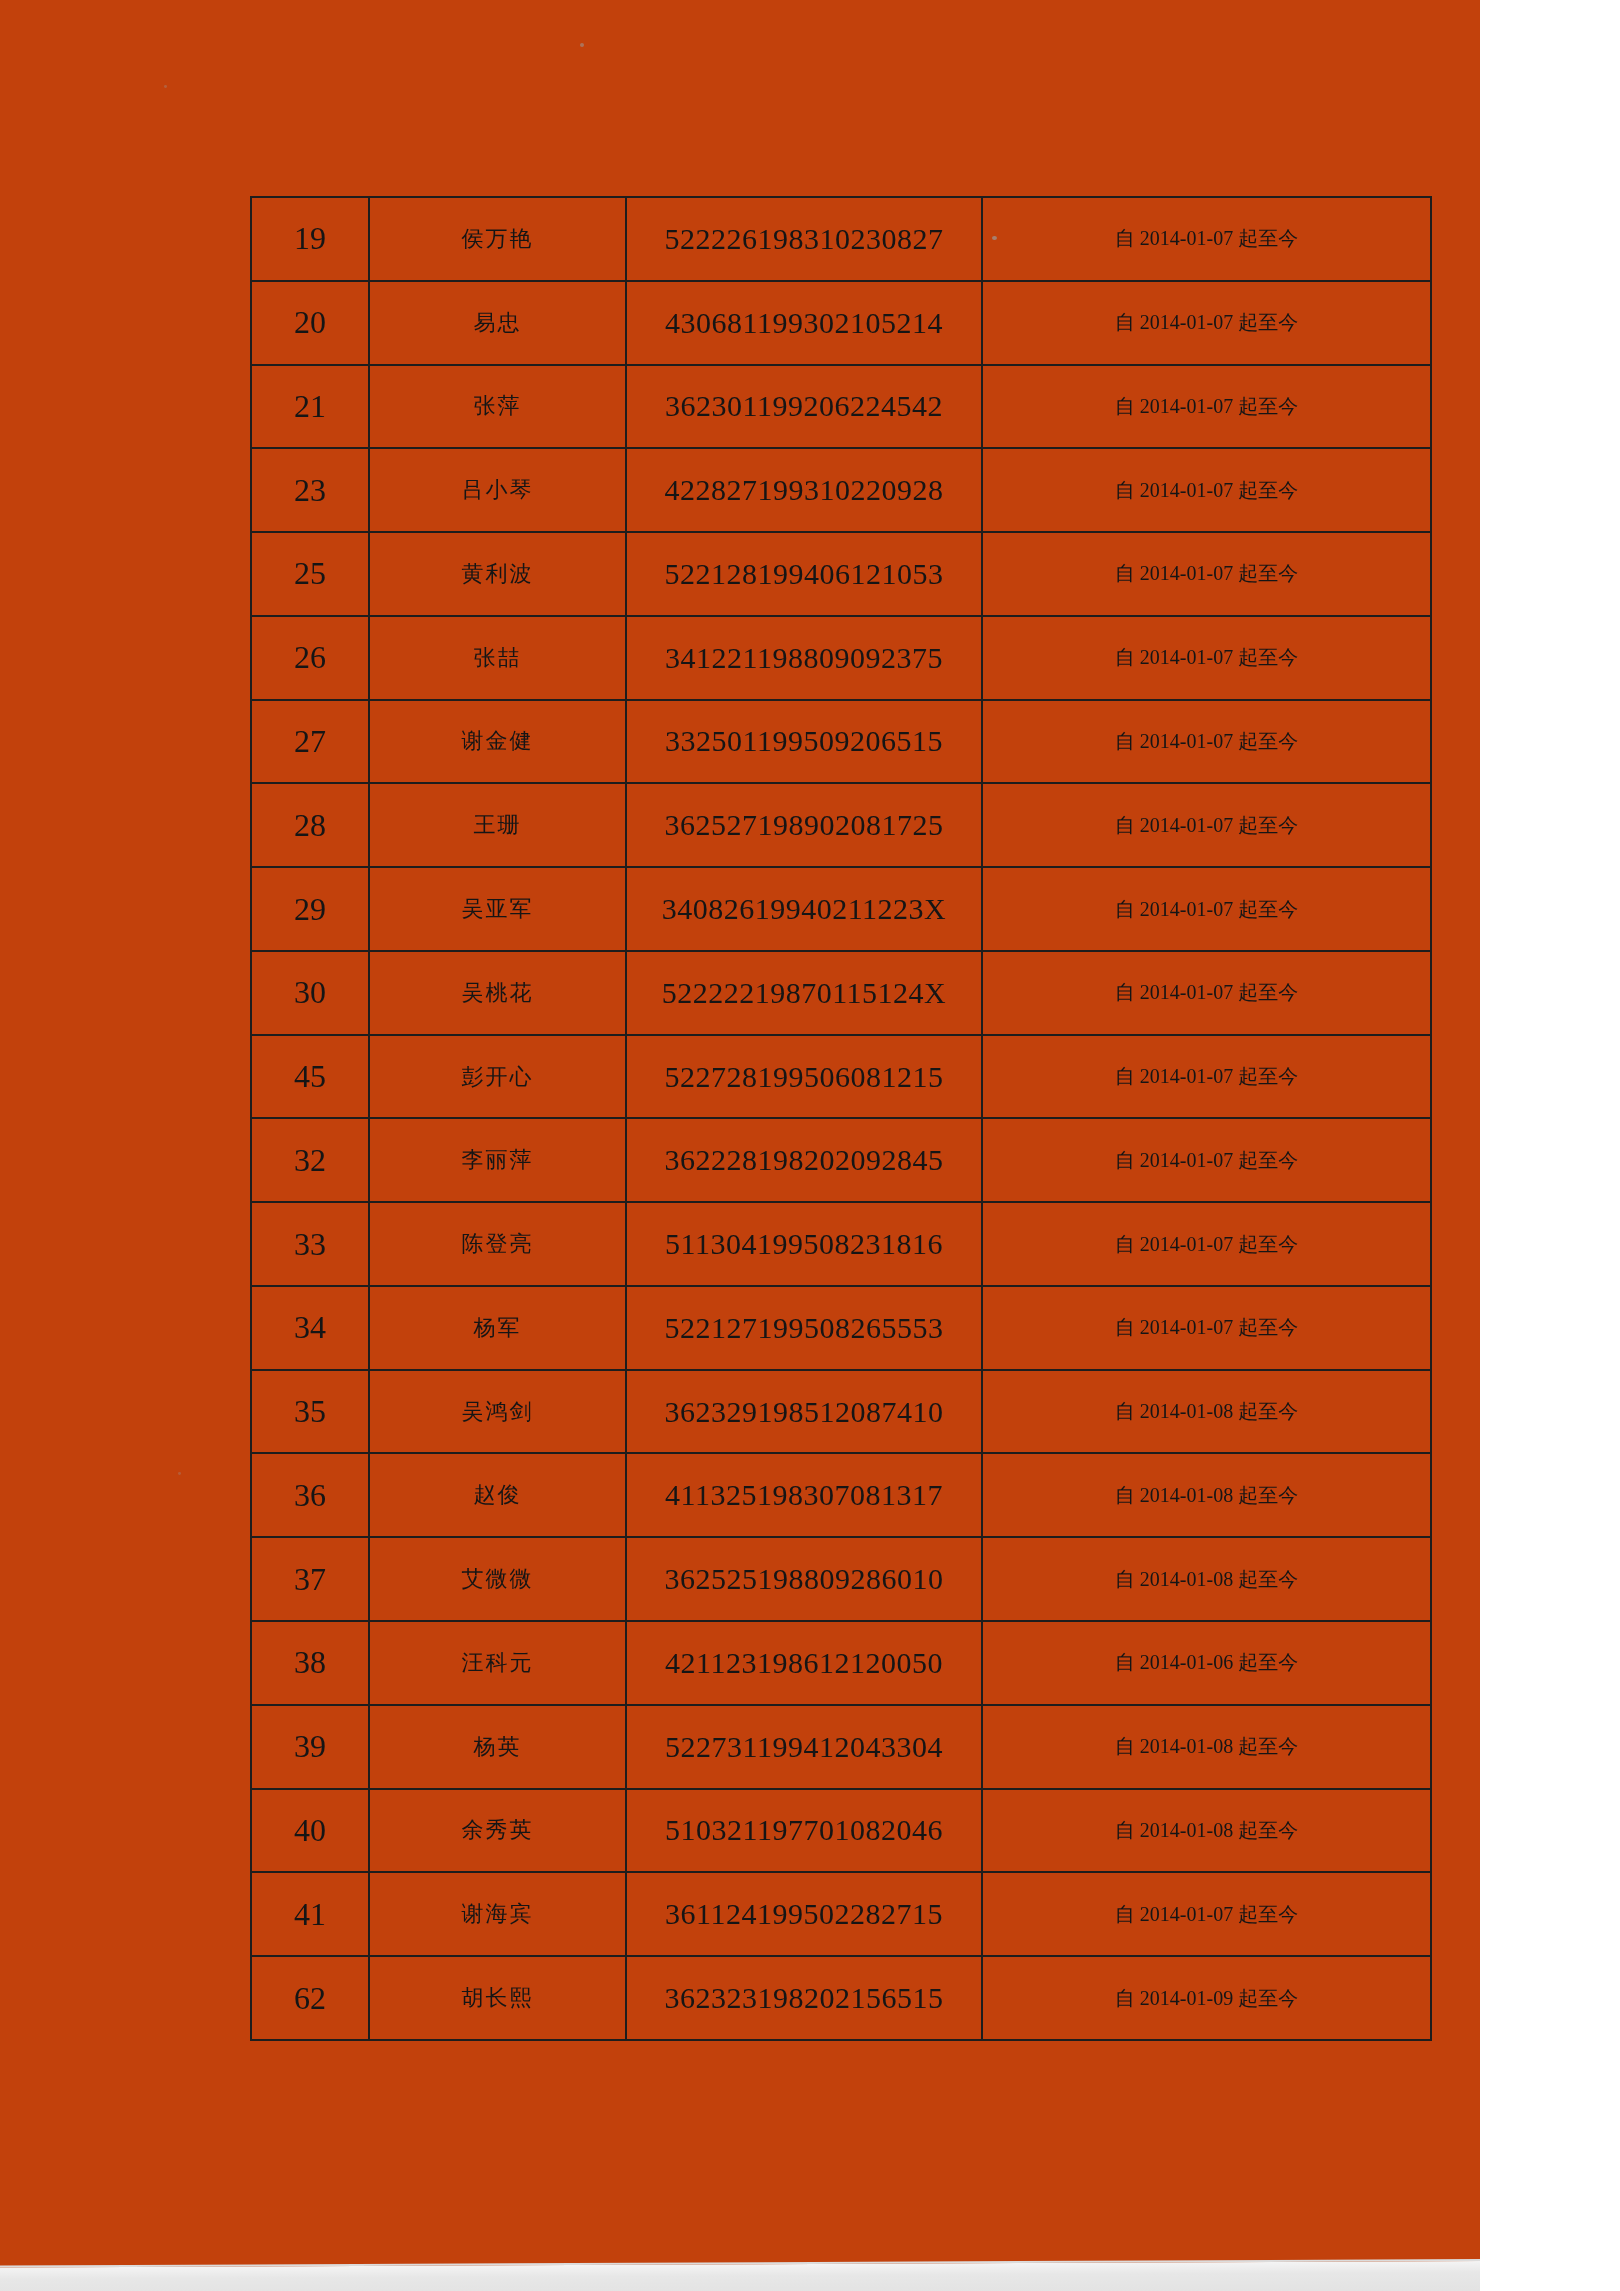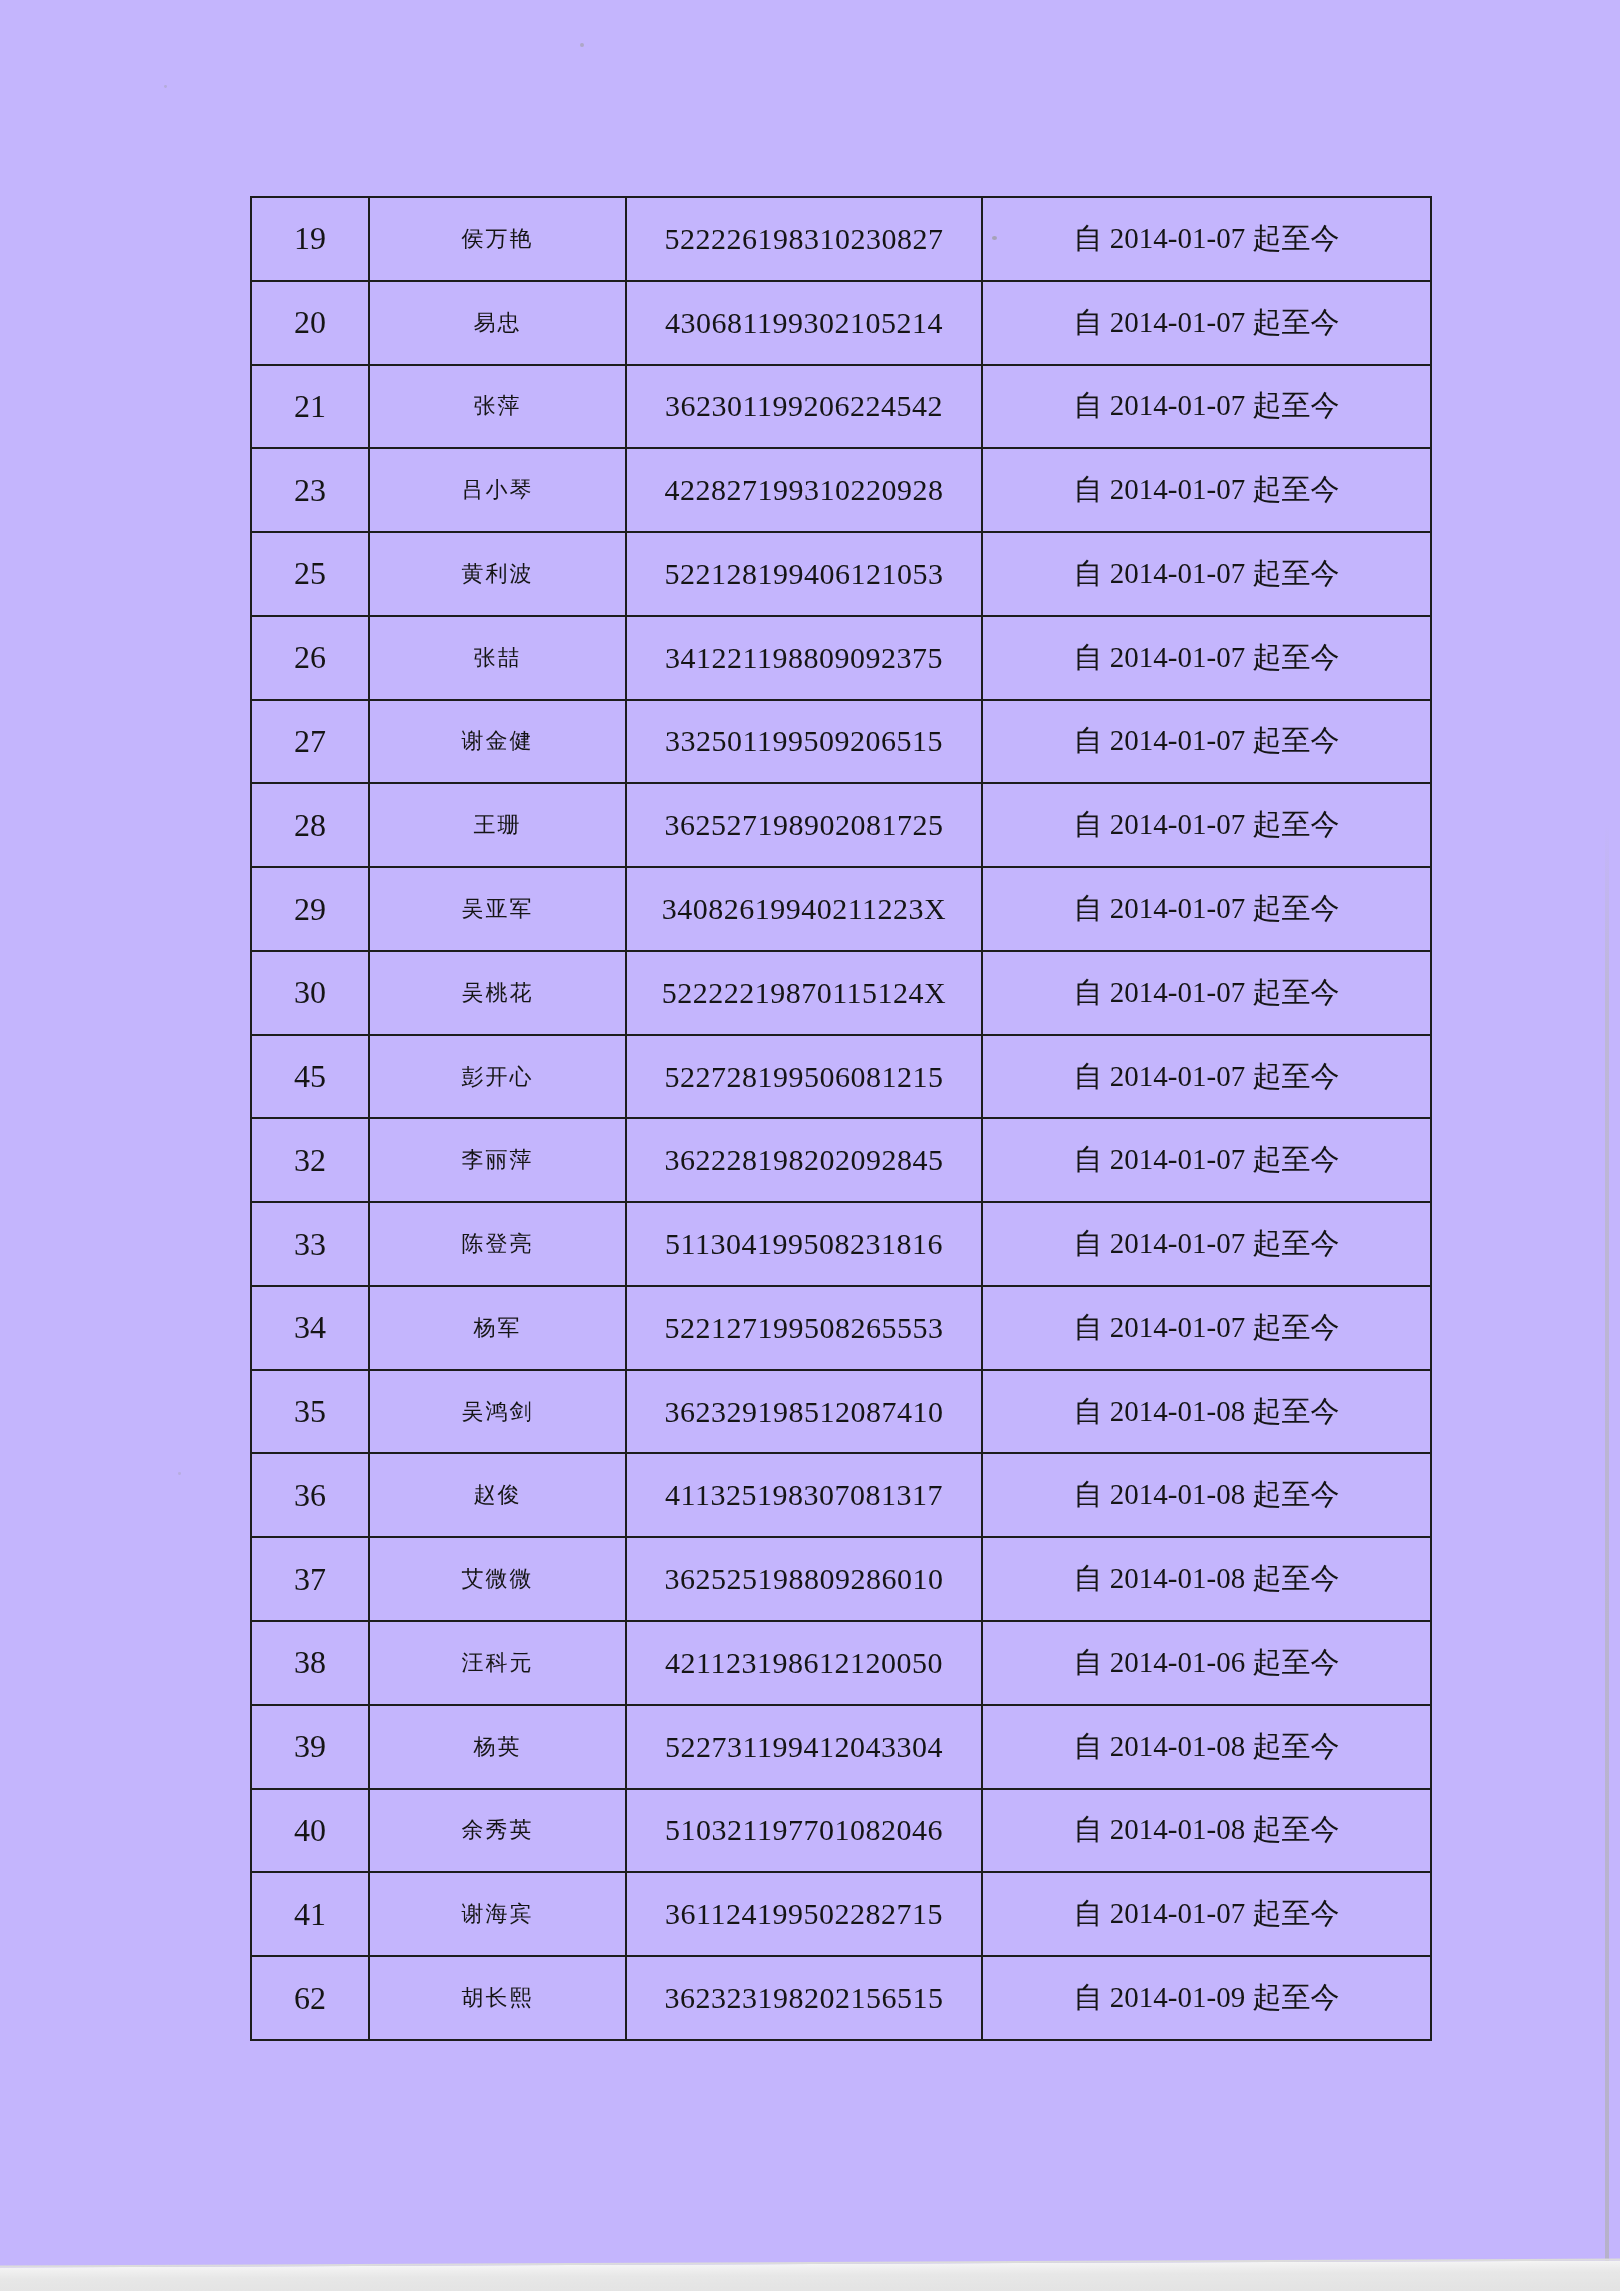--- a/index.html
+++ b/index.html
@@ -2,23 +2,23 @@
 <html><head>
 <meta charset="utf-8">
 <style>
   html, body {
     margin: 0;
     padding: 0;
     background: #ffffff;
   }
   .page {
     position: relative;
-    width: 1620px;
+    width: 1480px;
     height: 2292px;
-    background: #c4b5fd;
+    background: #c2410c;
     overflow: hidden;
     font-family: "Liberation Serif", "DejaVu Serif", serif;
     color: #151515;
   }
   table.register-table {
     position: absolute;
     left: 250px;
     top: 196px;
     width: 1179px;
     height: 1845px;
@@ -35,21 +35,21 @@
     padding: 0;
     overflow: hidden;
     white-space: nowrap;
   }
   table.register-table tr {
     height: 77px;
   }
   .col-no     { width: 118px; font-size: 32px; }
   .col-name   { width: 257px; font-size: 22px; letter-spacing: 2px; }
   .col-id     { width: 356px; font-size: 30px; letter-spacing: 0.5px; margin-top: 13px; }
-  .col-period { width: 449px; font-size: 29px; }
+  .col-period { width: 449px; font-size: 20px; }
 
   
   .scan-edge-right {
     position: absolute;
     left: 1605px;
     top: 823px;
     width: 3.9px;
     height: 1451px;
     background: linear-gradient(to bottom, rgba(190,190,190,0) 0%, rgba(185,185,185,0.55) 12%, rgba(175,175,175,0.65) 100%);
     pointer-events: none;

